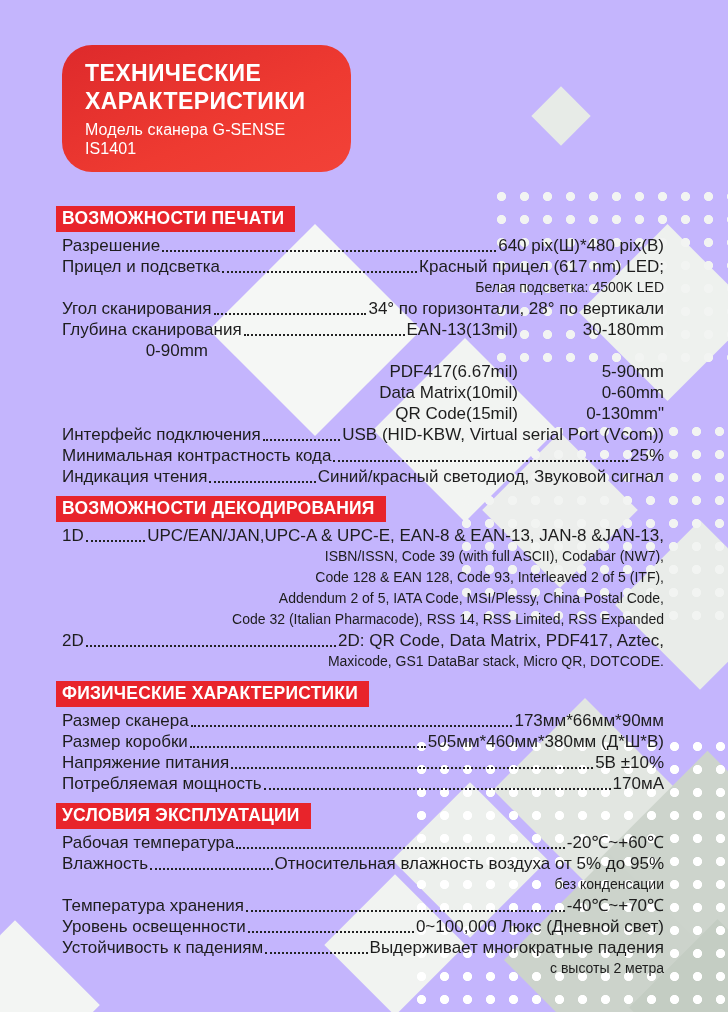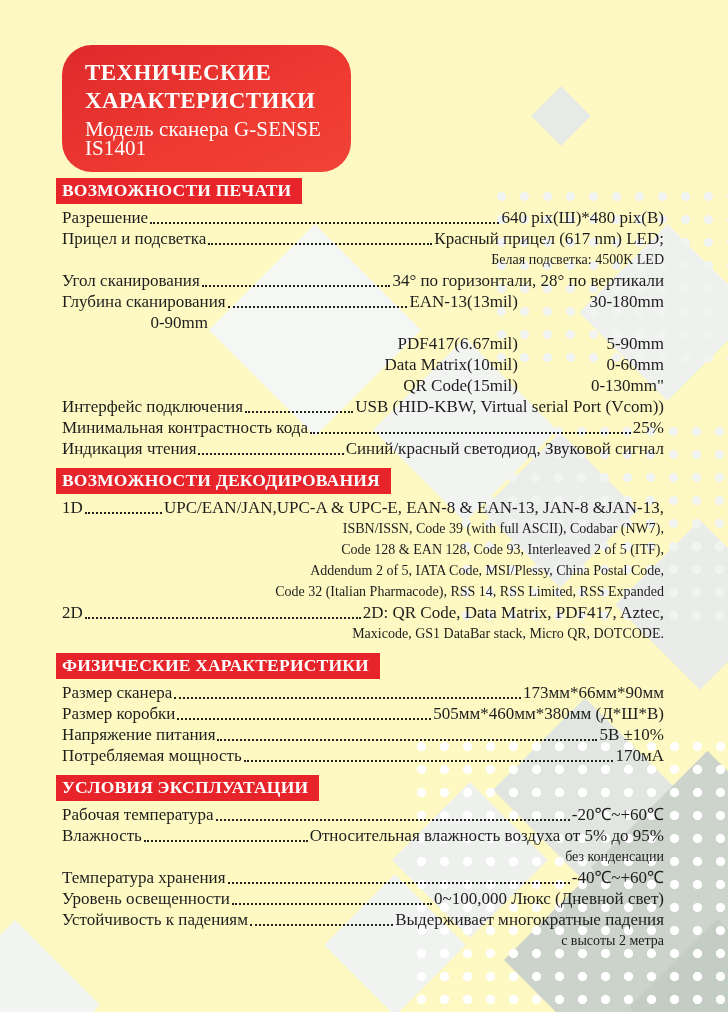--- a/index.html
+++ b/index.html
@@ -1,22 +1,22 @@
 <!DOCTYPE html>
 <html><head>
 <meta charset="utf-8">
 <style>
   html, body { margin: 0; padding: 0; background: #fff; }
   .page {
     position: relative;
     width: 728px;
     height: 1012px;
-    background: #fef9c3;
+    background: #c4b5fd;
     overflow: hidden;
-    font-family: Liberation Serif, serif;
+    font-family: Liberation Sans, sans-serif;
     color: #1d1d1d;
   }
 
   
   .bg { position: absolute; inset: 0; z-index: 0; }
   .diamond { position: absolute; transform: rotate(45deg); }
   .d-tr   { left: 540px; top:  95px; width:  42px; height:  42px; background: #e7ebe7; }
   .d-c1   { left: 240px; top: 255px; width: 150px; height: 150px; background: #f5f7f5; }
   .d-c2   { left: 400px; top: 365px; width: 130px; height: 130px; background: #f2f4f2; }
   .d-r1   { left: 605px; top: 250px; width: 125px; height: 125px; background: #eef1ee; }
@@ -56,27 +56,27 @@
   }
   .badge .t {
     color: #ffffff;
     font-weight: 700;
     font-size: 23px;
     line-height: 28px;
     letter-spacing: 0.4px;
   }
   .badge .sub {
     color: #ffffff;
-    font-size: 21px;
+    font-size: 16px;
     line-height: 19px;
     margin-top: 5px;
     letter-spacing: 0.1px;
   }
 
-  .section { margin-top: 6px; }
+  .section { margin-top: 34px; }
   .section + .section { margin-top: 9px; }
   .bar {
     display: inline-block;
     background: #e8242b;
     color: #ffffff;
     font-weight: 700;
     font-size: 17.5px;
     line-height: 21px;
     padding: 2px 11px 3px 6px;
     margin: 0 0 3px -6px;
@@ -244,21 +244,21 @@
         </div>
         <div class="row">
           <span class="lbl">Влажность</span>
           <span class="dots"></span>
           <span class="val">Относительная влажность воздуха от 5% до 95%</span>
         </div>
         <div class="cont">без конденсации</div>
         <div class="row">
           <span class="lbl">Температура хранения</span>
           <span class="dots"></span>
-          <span class="val">-40℃~+60℃</span>
+          <span class="val">-40℃~+70℃</span>
         </div>
         <div class="row">
           <span class="lbl">Уровень освещенности</span>
           <span class="dots"></span>
           <span class="val">0~100,000 Люкс (Дневной свет)</span>
         </div>
         <div class="row">
           <span class="lbl">Устойчивость к падениям</span>
           <span class="dots"></span>
           <span class="val">Выдерживает многократные падения</span>

